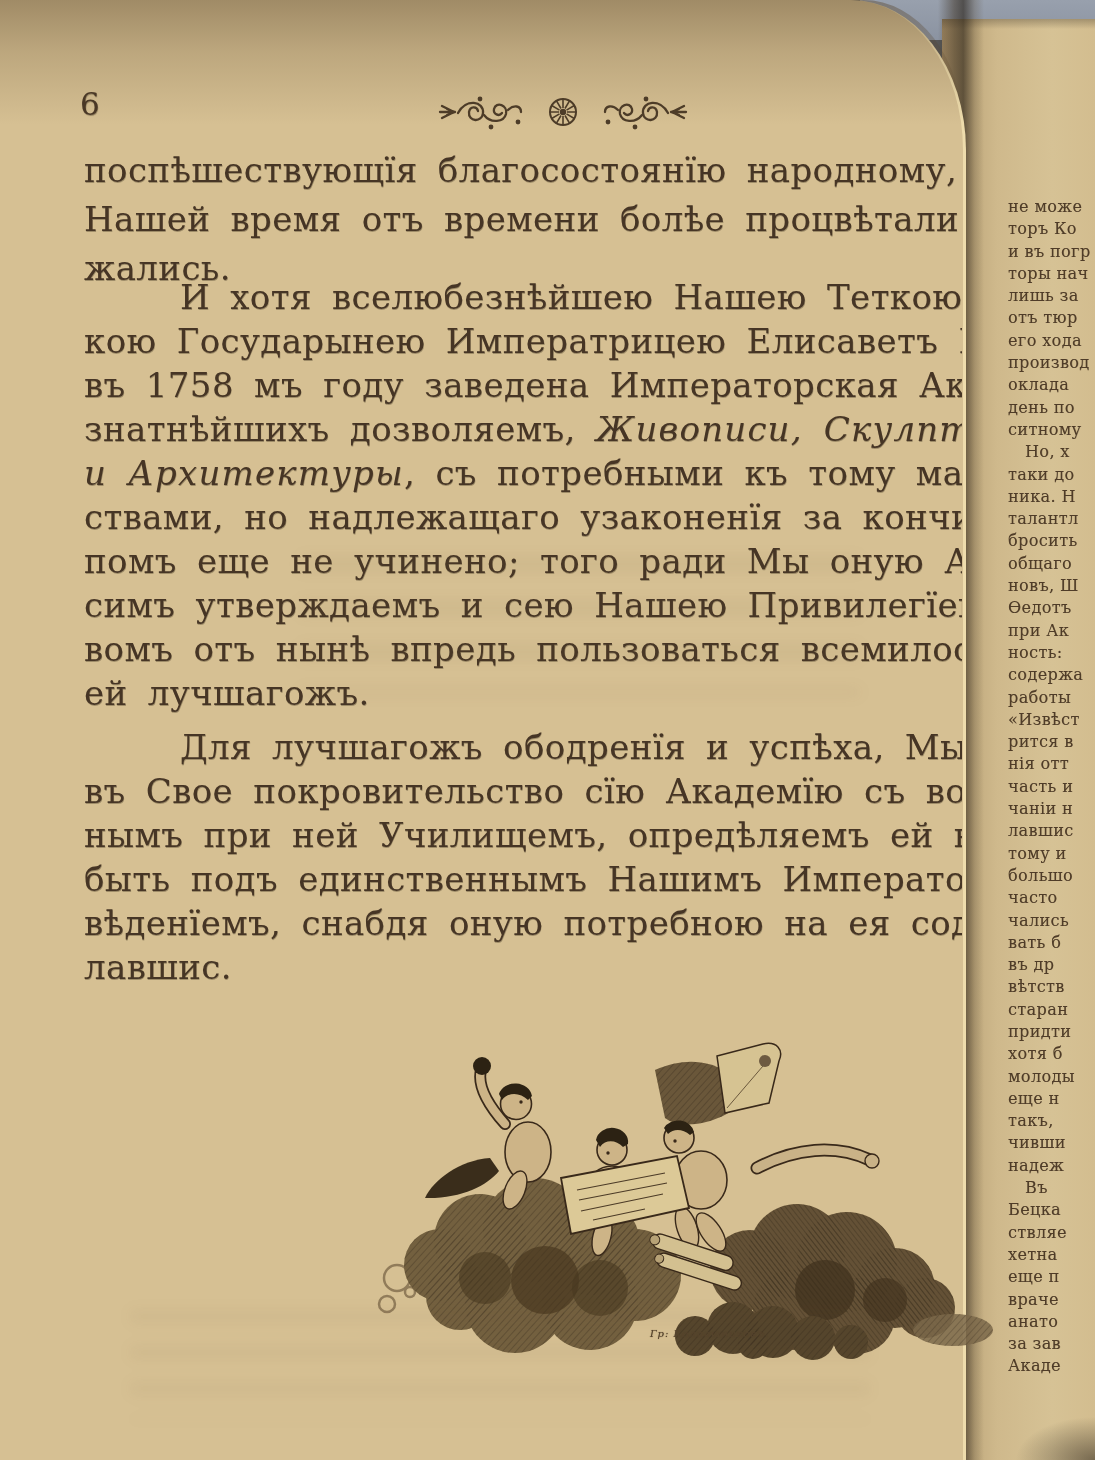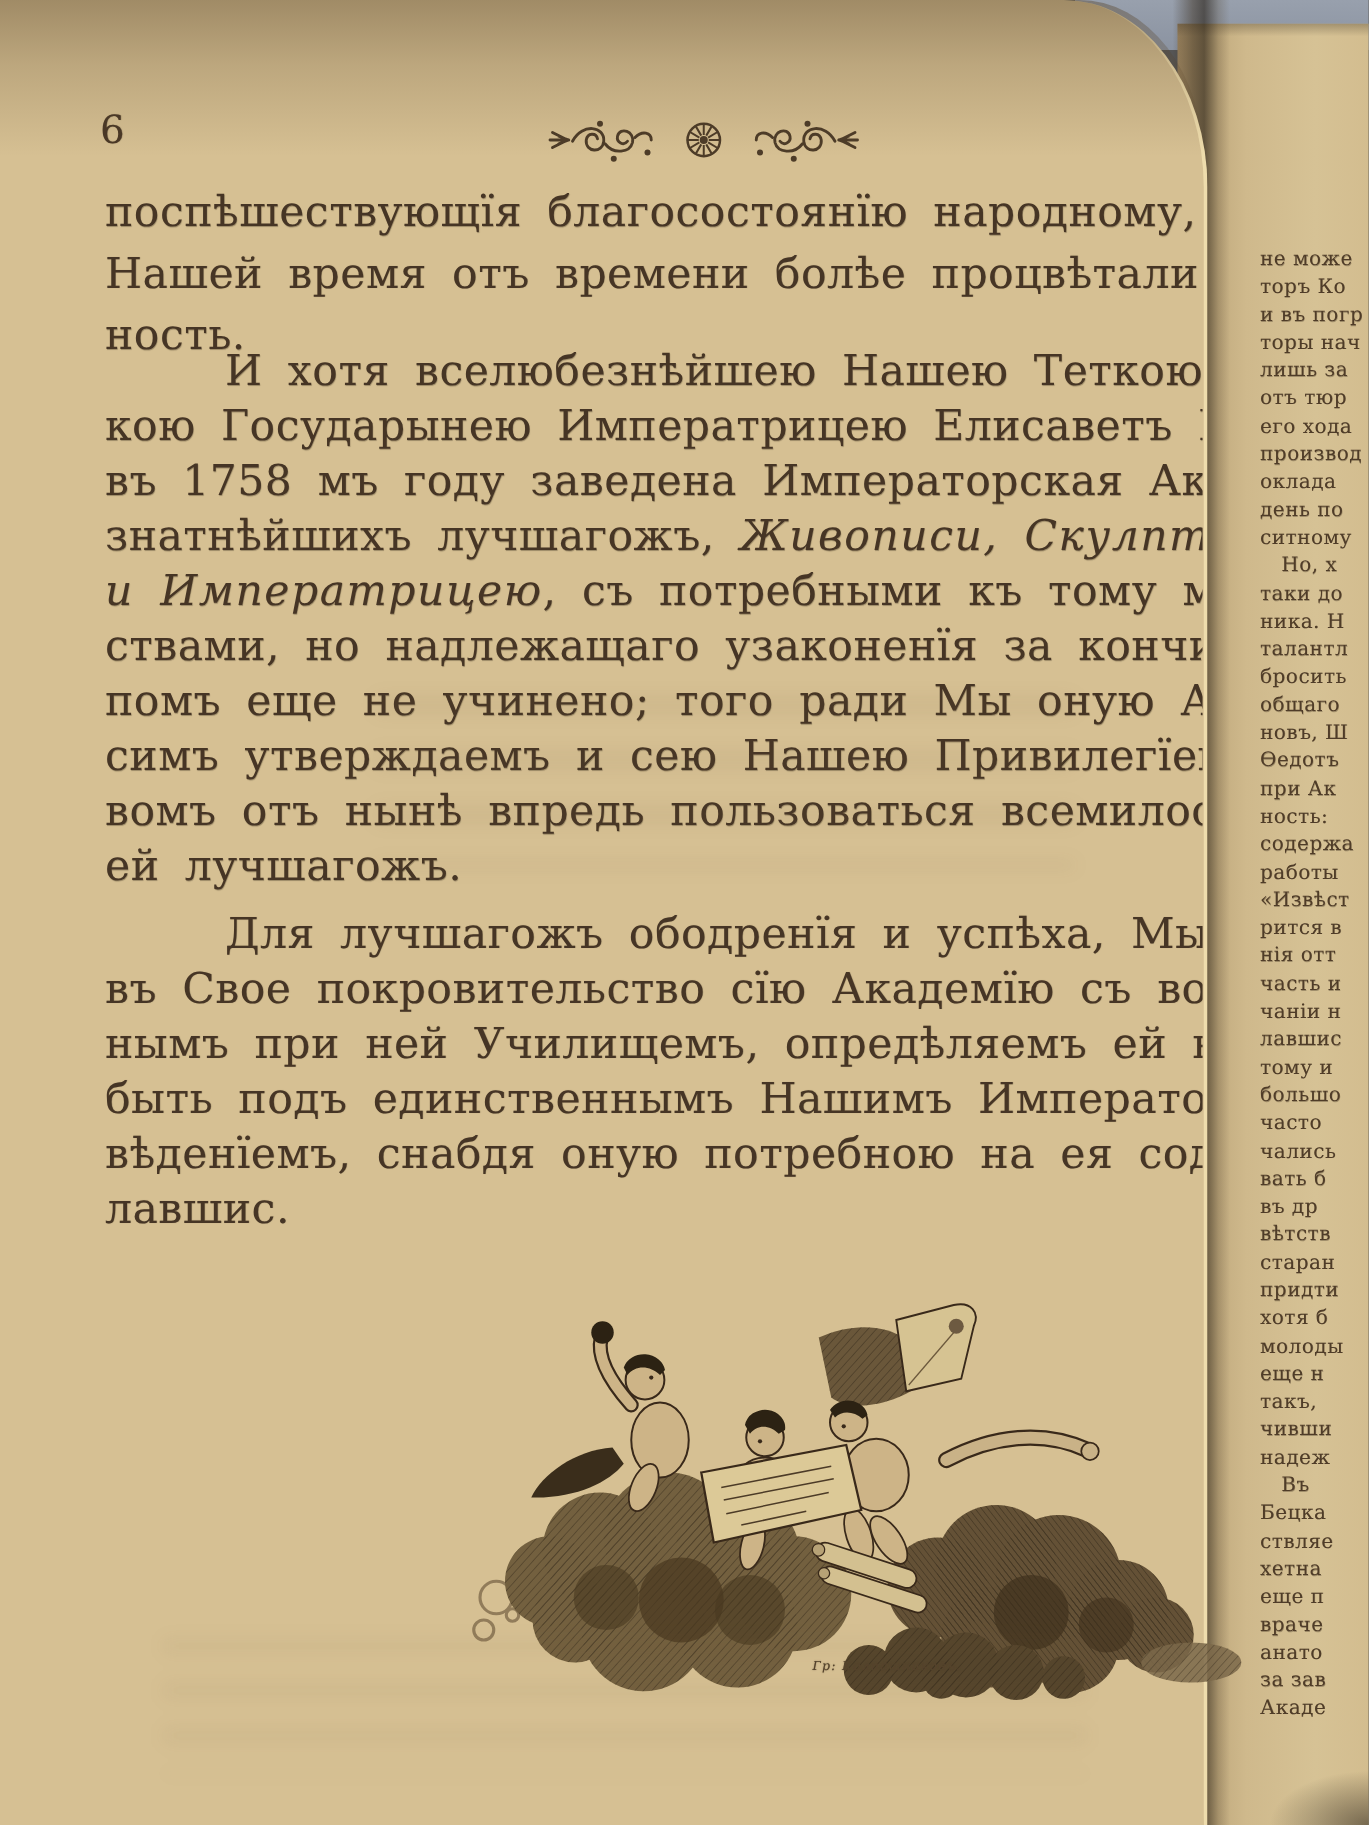--- a/index.html
+++ b/index.html
@@ -103,29 +103,29 @@
                    M135,22 L135,12.5 M137,22.5 L141.8,14.3 M138.5,24.1 L146.7,19.2"></path>
         </g>
         <circle cx="135" cy="26" r="3.2" fill="#4d3c28" stroke="none"></circle>
       </g>
       <use href="#flor" transform="translate(270 0) scale(-1 1)"></use>
     </svg>
 
     <div class="para p1">
       <div class="ln"><span>поспѣшествующїя благосостоянїю народному, въ Импер</span></div>
       <div class="ln"><span>Нашей время отъ времени болѣе процвѣтали и умно</span></div>
-      <div class="ln"><span>ность.</span></div>
+      <div class="ln"><span>жались.</span></div>
     </div>
 
     <div class="para p2">
       <div class="ln ind"><span>И хотя вселюбезнѣйшею Нашею Теткою, Вел</span></div>
       <div class="ln"><span>кою Государынею Императрицею Елисаветъ Петровно</span></div>
       <div class="ln"><span>въ 1758 мъ году заведена Императорская Академїя тре</span></div>
-      <div class="ln"><span>знатнѣйшихъ лучшагожъ, </span><span class="it">Живописи, Скулптур</span></div>
-      <div class="ln"><span class="it">и Императрицею</span><span>, съ потребными къ тому мастер</span></div>
+      <div class="ln"><span>знатнѣйшихъ дозволяемъ, </span><span class="it">Живописи, Скулптур</span></div>
+      <div class="ln"><span class="it">и Архитектуры</span><span>, съ потребными къ тому мастер</span></div>
       <div class="ln"><span>ствами, но надлежащаго узаконенїя за кончиною Ея</span></div>
       <div class="ln"><span>помъ еще не учинено; того ради Мы оную Академ</span></div>
       <div class="ln"><span>симъ утверждаемъ и сею Нашею Привилегїею и Уста</span></div>
       <div class="ln"><span>вомъ отъ нынѣ впредь пользоваться всемилостивѣйш</span></div>
       <div class="ln"><span>ей лучшагожъ.</span></div>
     </div>
 
     <div class="para p3">
       <div class="ln ind"><span>Для лучшагожъ ободренїя и успѣха, Мы принял</span></div>
       <div class="ln"><span>въ Свое покровительство сїю Академїю съ воспитател</span></div>

